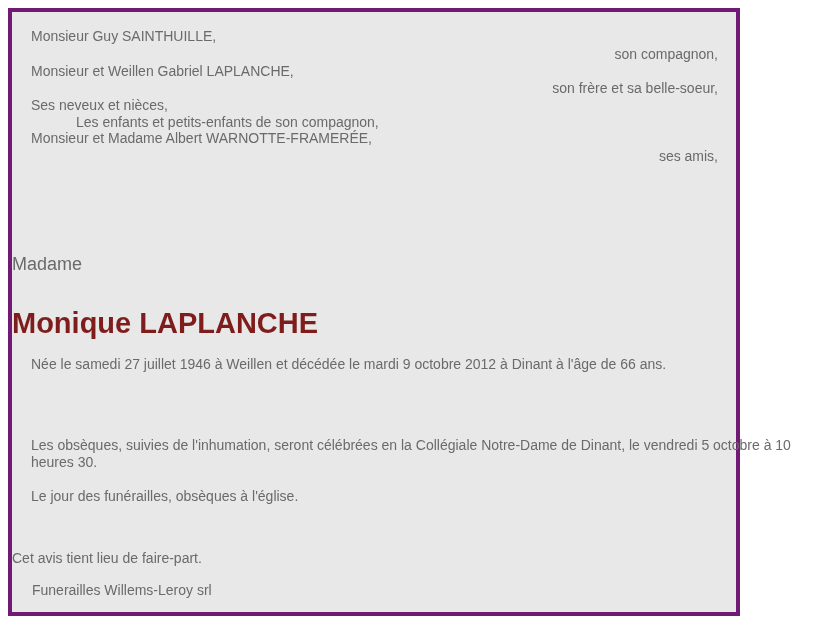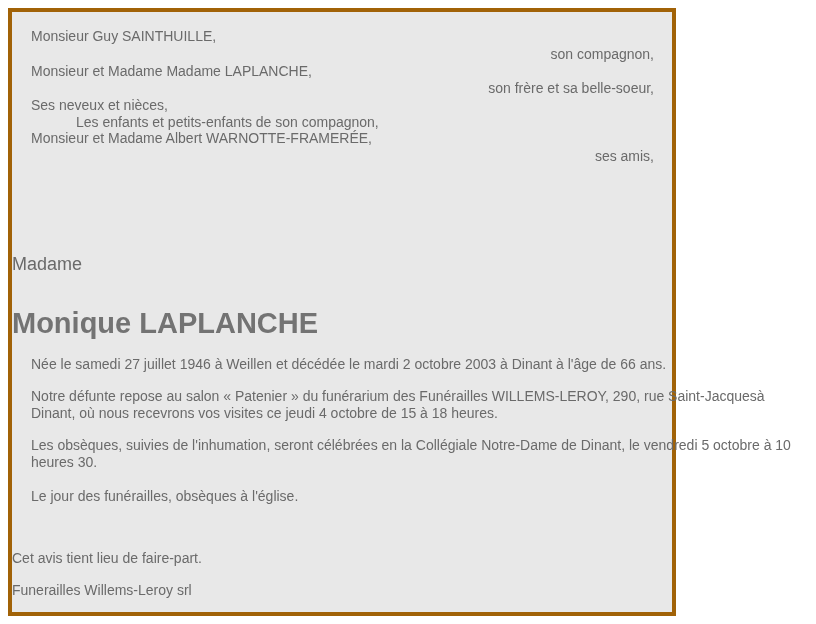--- a/index.html
+++ b/index.html
@@ -1,54 +1,53 @@
 <!DOCTYPE html>
 <html><head>
   <meta charset="utf-8">
   <style>
     html, body { margin: 0; padding: 0; background: #ffffff; }
     body { width: 816px; height: 624px; position: relative; overflow: hidden; }
     .panel {
       position: absolute;
       left: 8px; top: 8px;
-      width: 668px; height: 608px;
+      width: 732px; height: 608px;
       box-sizing: border-box;
       background: #e8e8e8;
-      border: 4px solid #a16207;
+      border: 4px solid #701a75;
       font-family: "Liberation Sans", sans-serif;
       color: #6a6a6a;
       font-size: 14px;
     }
     .line { position: absolute; white-space: nowrap; line-height: 17px; }
     .left { left: 19px; }
     .right { right: 18px; text-align: right; }
     .center { left: 0; right: 0; text-align: left; }
     .madame { font-size: 18px; line-height: 22px; }
-    .name { font-size: 29px; line-height: 34px; font-weight: bold; color: #737373; }
+    .name { font-size: 29px; line-height: 34px; font-weight: bold; color: #7f1d1d; }
     .para { position: absolute; left: 19px; width: 762px; line-height: 17px; }
   </style>
 </head>
 <body>
 
 <div class="panel">
   <div class="line left" style="top:16px;">Monsieur Guy SAINTHUILLE,</div>
   <div class="line right" style="top:34px;">son compagnon,</div>
 
-  <div class="line left" style="top:51px;">Monsieur et Madame Madame LAPLANCHE,</div>
+  <div class="line left" style="top:51px;">Monsieur et Weillen Gabriel LAPLANCHE,</div>
   <div class="line right" style="top:68px;">son frère et sa belle-soeur,</div>
 
   <div class="line left" style="top:85px;">Ses neveux et nièces,</div>
   <div class="line left" style="top:102px;margin-left:45px;">Les enfants et petits-enfants de son compagnon,</div>
   <div class="line left" style="top:118px;">Monsieur et Madame Albert WARNOTTE-FRAMERÉE,</div>
   <div class="line right" style="top:136px;">ses amis,</div>
 
 
   <div class="line center madame" style="top:241px;">Madame</div>
   <div class="line center name" style="top:294px;">Monique LAPLANCHE</div>
 
-  <div class="para" style="top:344px;">Née le samedi 27 juillet 1946 à Weillen et décédée le mardi 2 octobre 2003 à Dinant à l'âge de 66 ans.</div>
-  <div class="para" style="top:376px;">Notre défunte repose au salon « Patenier » du funérarium des Funérailles WILLEMS-LEROY, 290, rue Saint-Jacquesà Dinant, où nous recevrons vos visites ce jeudi 4 octobre de 15 à 18 heures.</div>
+  <div class="para" style="top:344px;">Née le samedi 27 juillet 1946 à Weillen et décédée le mardi 9 octobre 2012 à Dinant à l'âge de 66 ans.</div>
   <div class="para" style="top:425px;">Les obsèques, suivies de l'inhumation, seront célébrées en la Collégiale Notre-Dame de Dinant, le vendredi 5 octobre à 10 heures 30.</div>
   <div class="para" style="top:476px;">Le jour des funérailles, obsèques à l'église.</div>
 
   <div class="line center" style="top:538px;">Cet avis tient lieu de faire-part.</div>
-  <div class="line center" style="top:570px;">Funerailles Willems-Leroy srl</div>
+  <div class="line center" style="top:570px;padding-left:20px;">Funerailles Willems-Leroy srl</div>
 </div>
 
 </body></html>

